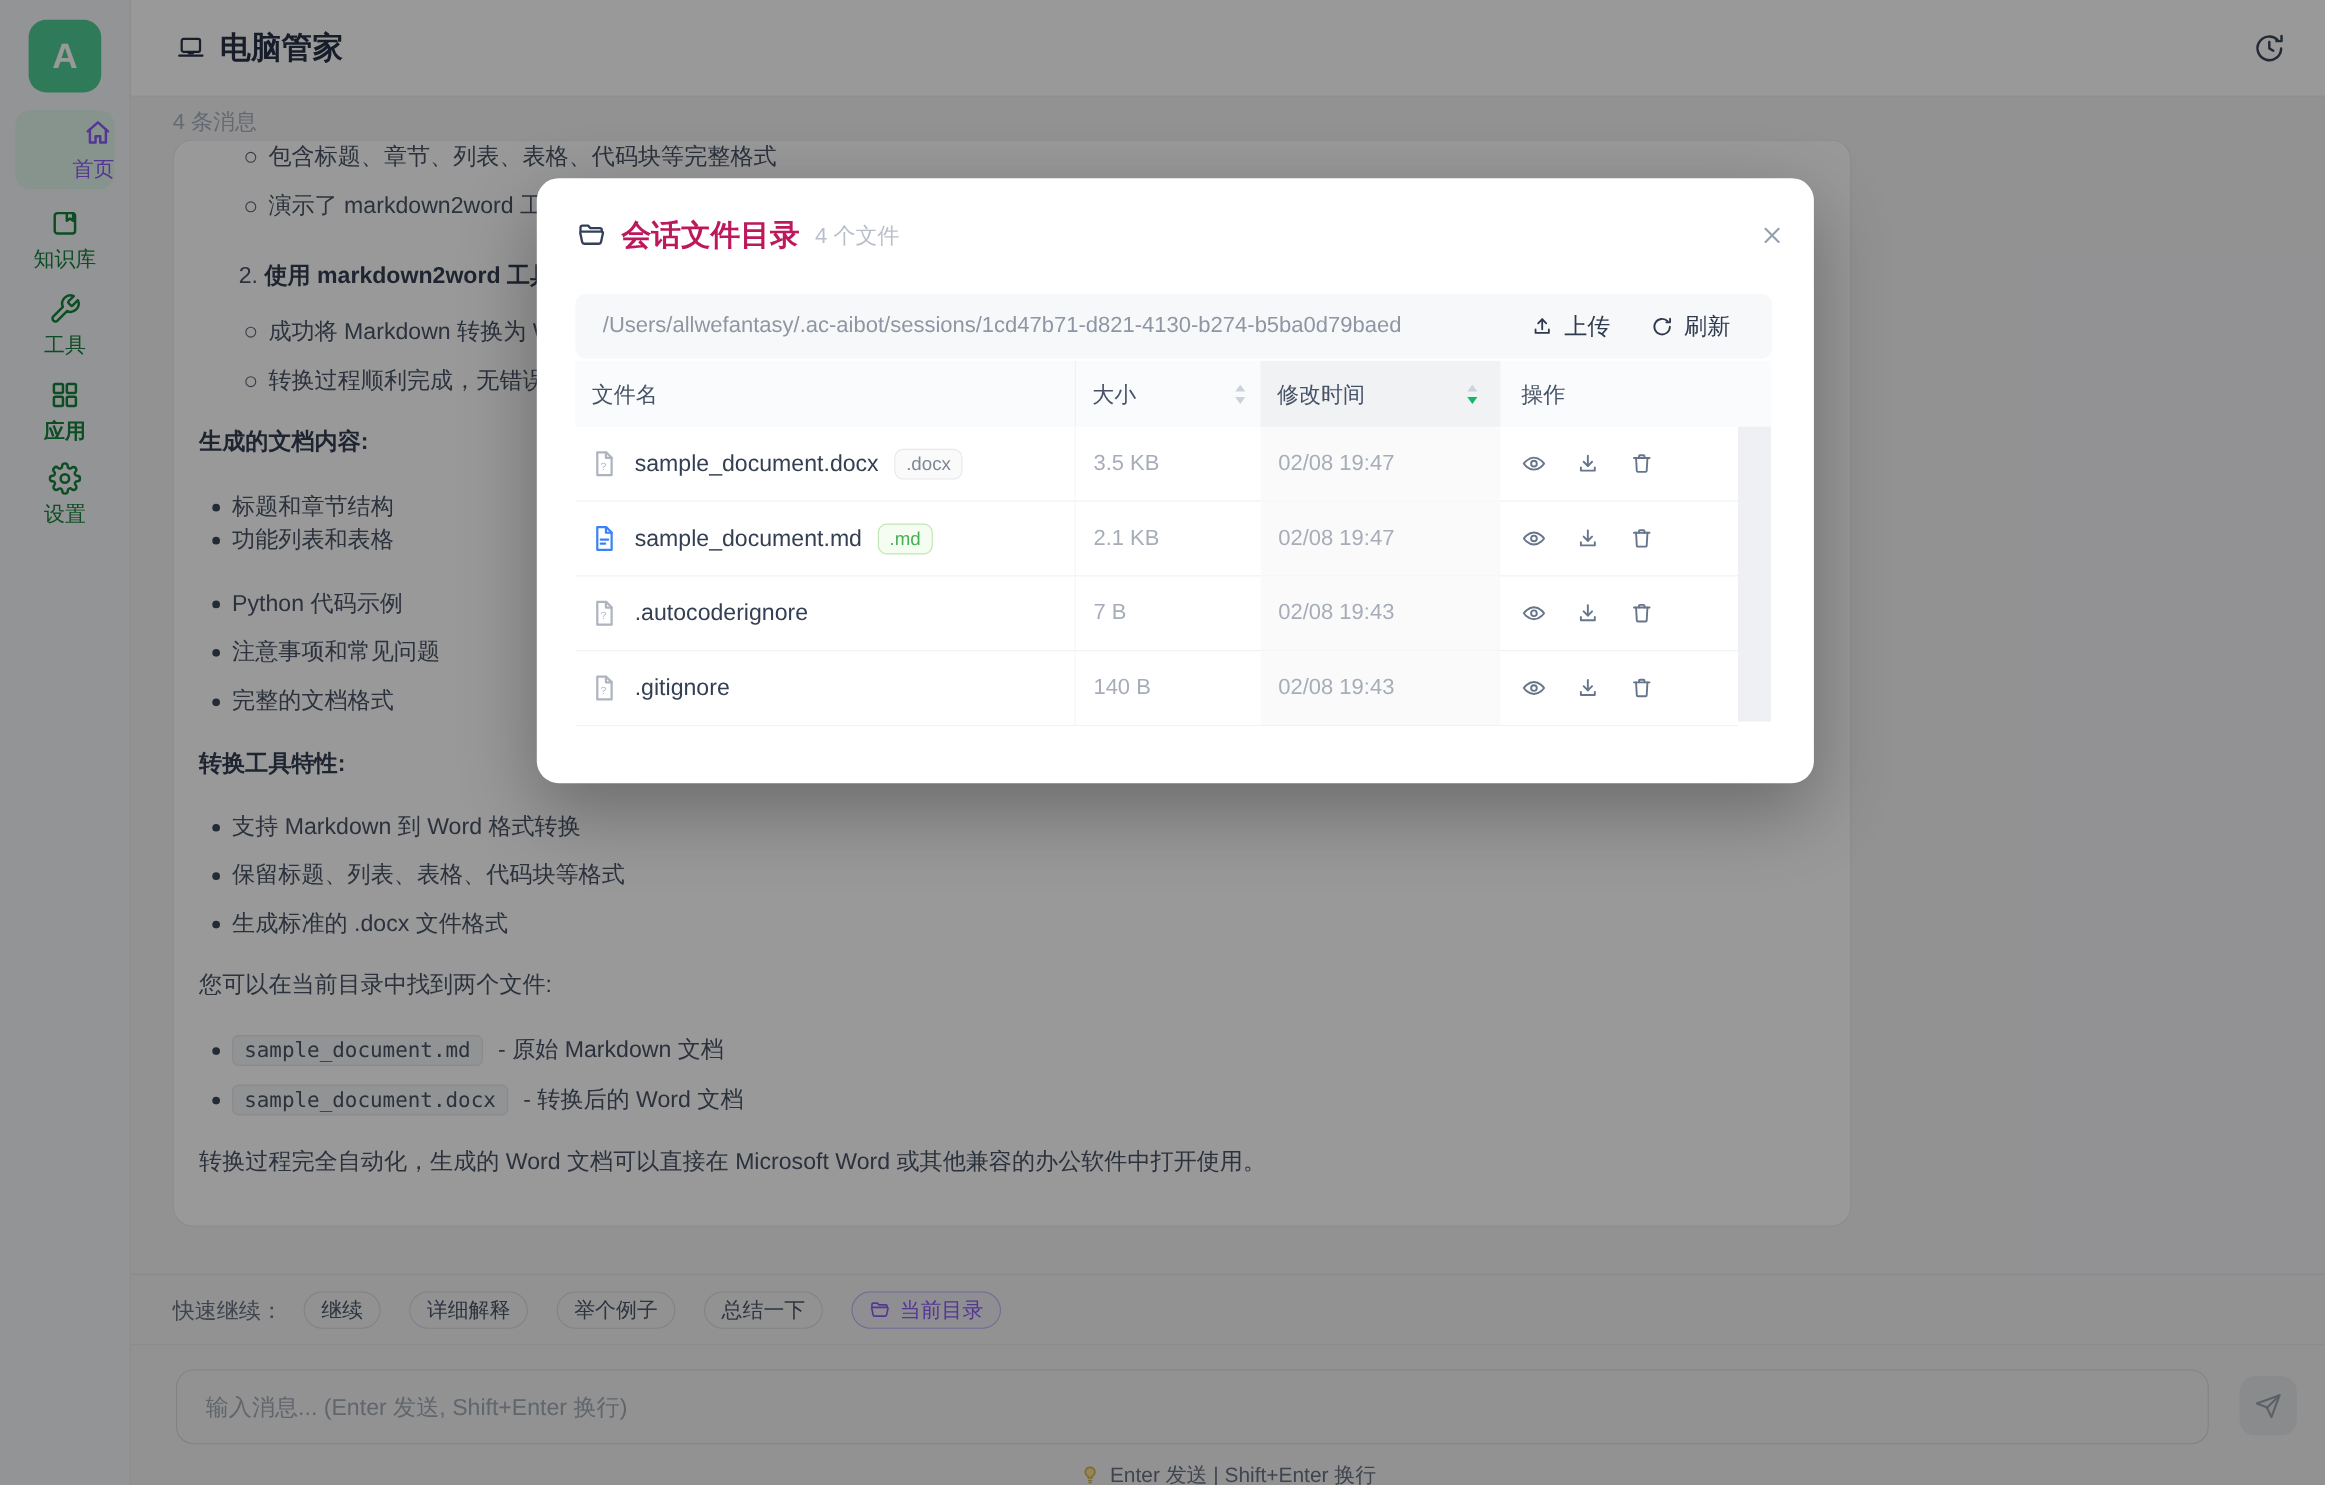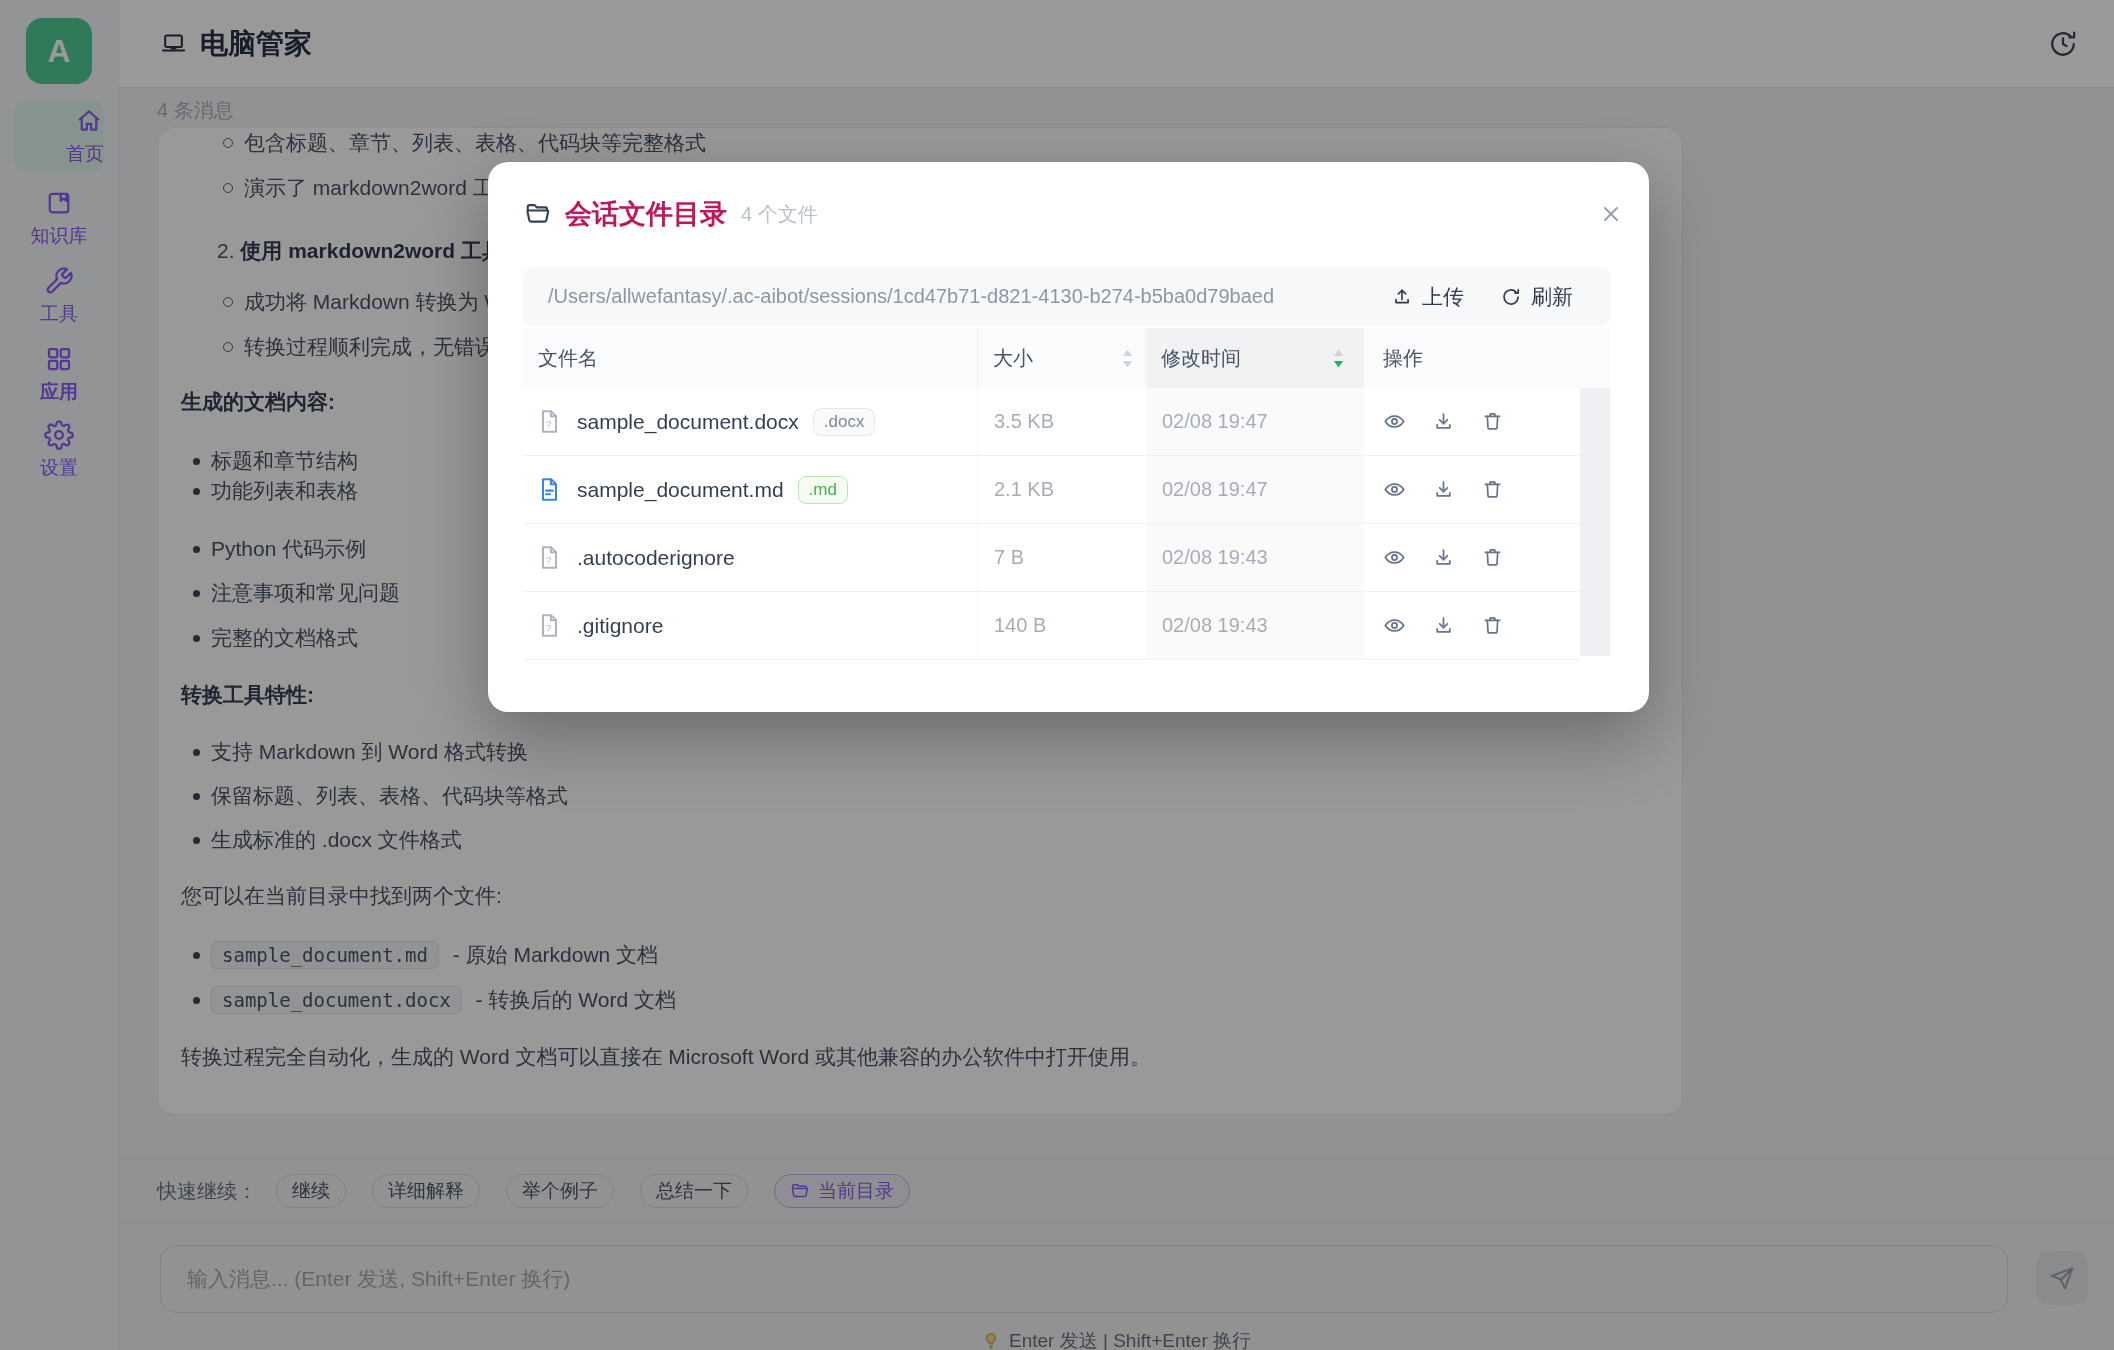--- a/index.html
+++ b/index.html
@@ -8,21 +8,21 @@
   .ic{display:inline-flex;align-items:center;justify-content:center;flex:none;}
   .ic svg{width:100%;height:100%;}
 
   
   .sidebar{position:absolute;left:0;top:0;width:118px;height:1350px;background:#f6f7f8;
            border-right:1px solid #e8eaec;z-index:5;}
   .avatar{position:absolute;left:26px;top:18px;width:66px;height:66px;border-radius:16px;
           background:#4ecb95;color:#fff;font-size:32px;font-weight:700;
           display:flex;align-items:center;justify-content:center;cursor:pointer;}
   .navitem{position:absolute;left:14px;width:90px;height:64px;display:flex;flex-direction:column;
-           align-items:center;justify-content:center;color:#8b5cf6;cursor:pointer;}
+           align-items:center;justify-content:center;color:#15803d;cursor:pointer;}
   .navitem .ic{width:30px;height:30px;}
   .navitem .nlabel{font-size:19px;margin-top:5px;}
   .navitem.active{background:#e2f6eb;border-radius:14px;height:72px;color:#8b5cf6;align-items:flex-end;}
 
   
   .topbar{position:absolute;left:118px;top:0;width:1996px;height:88px;background:#fff;
           border-bottom:1px solid #e8eaee;display:flex;align-items:center;
           padding:0 36px 0 42px;box-sizing:border-box;z-index:4;text-align:center;}
   .topbar .ic.laptop{width:27px;height:27px;color:#273246;}
   .apptitle{font-size:28px;font-weight:700;color:#273246;margin:0 0 0 13px;}

